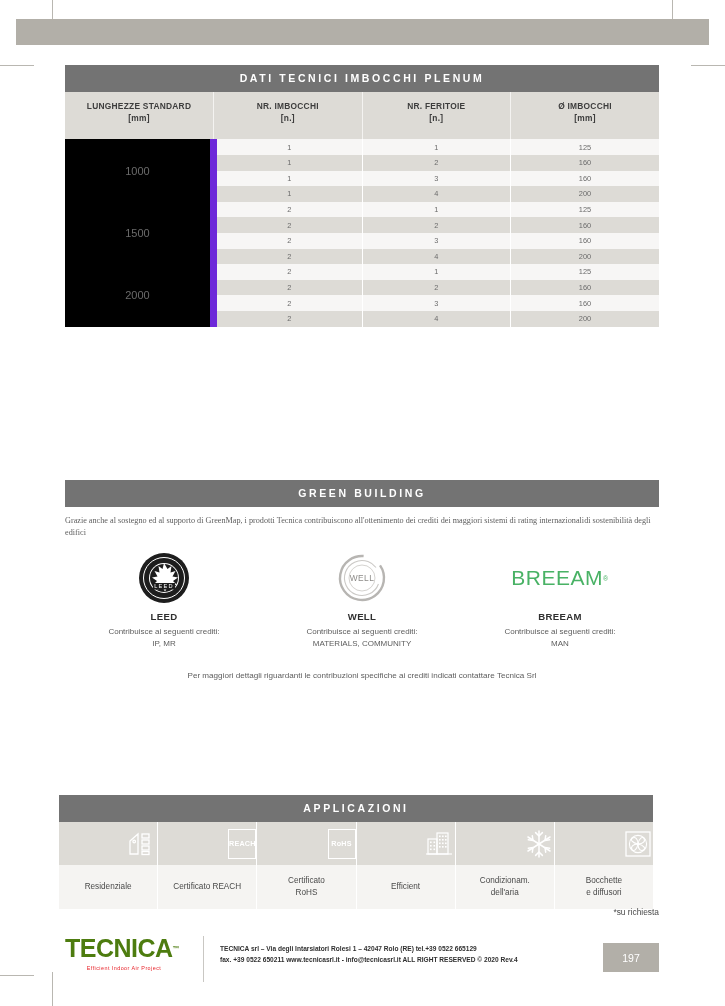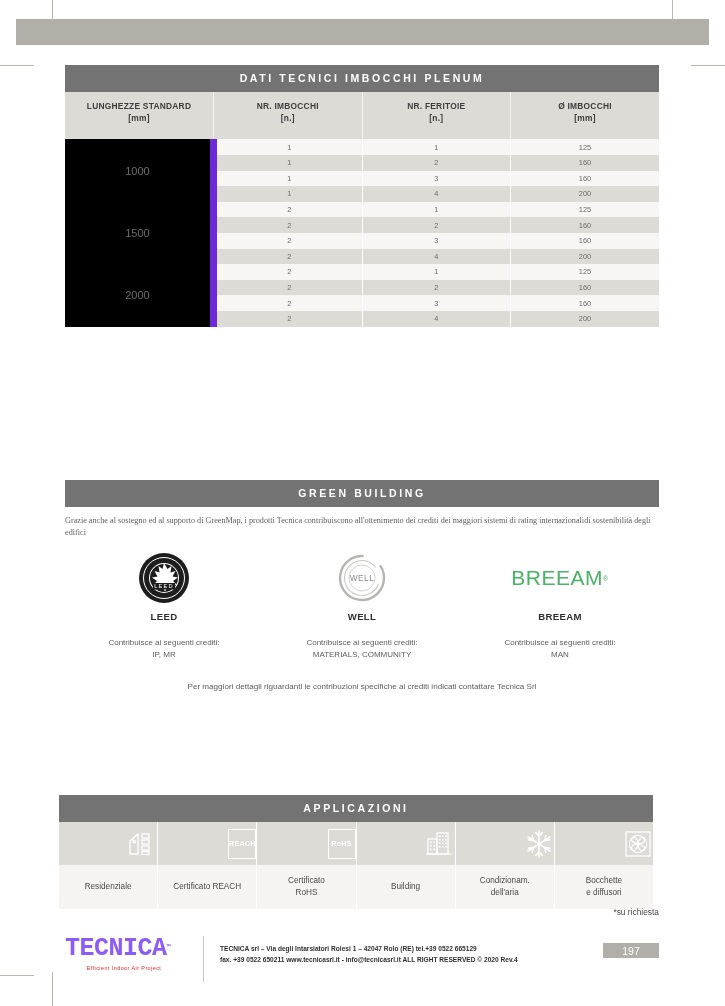--- a/index.html
+++ b/index.html
@@ -102,21 +102,21 @@
   .cert-name {
     font-size: 9.6px;
     font-weight: bold;
     color: #2f2f2f;
     margin-top: 7px;
     letter-spacing: .3px;
   }
   .cert-line {
     font-size: 8px;
     color: #5d5d5d;
-    margin-top: 15px;
+    margin-top: 4px;
     line-height: 1.45;
   }
   .cert-credits { font-size: 8px; color: #5d5d5d; line-height: 1.45; }
   .gb-note {
     text-align: center;
     font-size: 8.1px;
     color: #5d5d5d;
     margin-top: 22px;
   }
   .breeam-word {
@@ -169,42 +169,42 @@
   
   .su-richiesta {
     position: absolute;
     right: 66px; top: 907px;
     font-size: 8.4px;
     color: #4a4a4a;
   }
   .page-badge {
     position: absolute;
     right: 66px; top: 943px;
-    width: 56px; height: 15px;
+    width: 56px; height: 29px;
     background: #b2afa8;
     color: #ffffff;
     font-size: 10.5px;
     display: flex;
     align-items: center;
     justify-content: center;
   }
   .footer {
     position: absolute;
     left: 65px; top: 936px;
     display: flex;
     align-items: flex-start;
   }
   .logo-block { width: 128px; }
   .tecnica-word {
     font-size: 25px;
     font-weight: bold;
-    color: #8b5cf6;
+    color: #4d7c0f;
     letter-spacing: -.5px;
     line-height: 1;
-    font-family: Liberation Mono, monospace;
+    font-family: Liberation Sans, sans-serif;
     position: relative;
     display: inline-block;
   }
   .tecnica-tag {
     font-size: 5.4px;
     color: #e8232a;
     letter-spacing: .45px;
     margin-top: 4px;
     text-align: center;
     width: 118px;
@@ -475,21 +475,21 @@
       </div>
       <div class="app-cell">
         <div class="app-label">
           <div>
             <div>Certificato</div>
             <div>RoHS</div>
           </div>
         </div>
       </div>
       <div class="app-cell">
-        <div class="app-label">Building</div>
+        <div class="app-label">Efficient</div>
       </div>
       <div class="app-cell">
         <div class="app-label">
           <div>
             <div>Condizionam.</div>
             <div>dell'aria</div>
           </div>
         </div>
       </div>
       <div class="app-cell">

